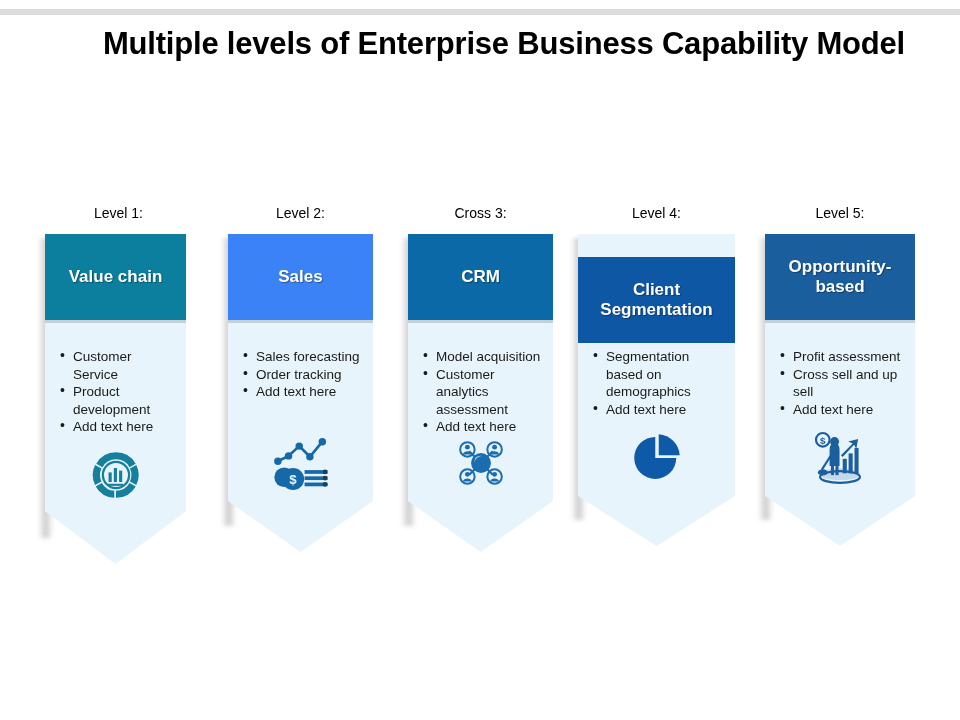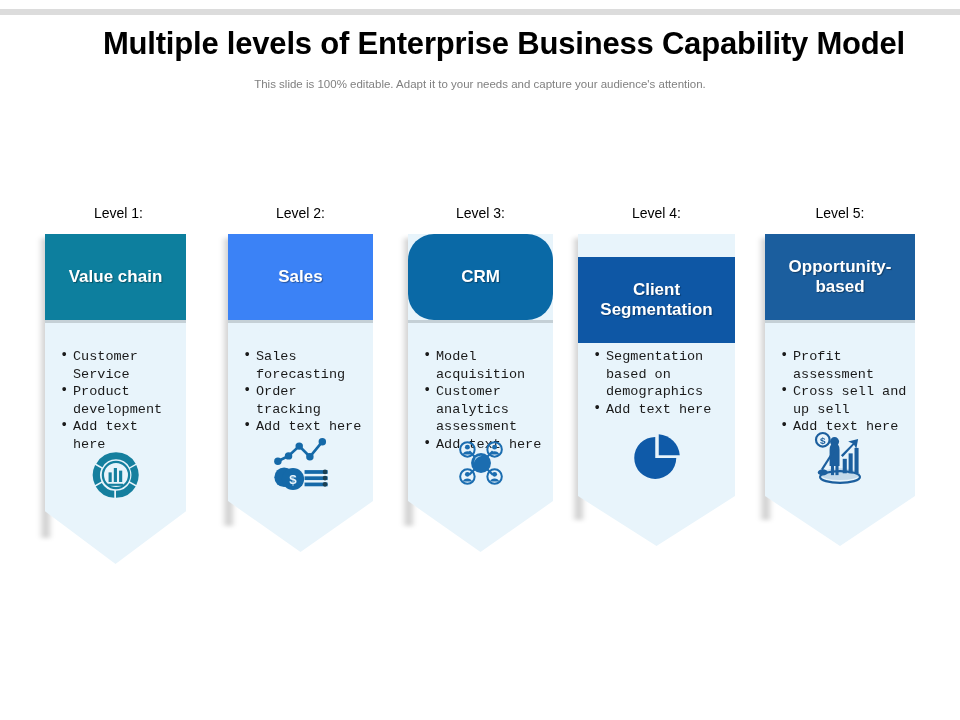--- a/index.html
+++ b/index.html
@@ -145,21 +145,21 @@
     margin: 0;
     padding: 0;
     list-style: none;
   }
   .bullets li {
     position: relative;
     padding-left: 14px;
     font-size: 13.5px;
     line-height: 17.5px;
     color: #1a1a1a;
-    font-family: Liberation Mono, monospace;
+    font-family: Liberation Sans, sans-serif;
     margin-bottom: 0px;
   }
   .bullets li::before {
     content: "\2022";
     position: absolute;
     left: 1px;
     top: -1px;
     font-size: 14px;
     color: #1a1a1a;
   }
@@ -178,21 +178,20 @@
   .icon-slot svg { display: block; }
 </style>
 </head>
 <body>
 
 <div class="slide">
 
   <div class="top-band"></div>
 
   <div class="title">Multiple levels of Enterprise Business Capability Model</div>
-  <div class="subtitle">This slide is 100% editable. Adapt it to your needs and capture your audience's attention.</div>
 
   <div class="columns" id="columns-root">
       <div class="col" style="left: 45px; width: 147px;">
         <div class="level-label">Level 1:</div>
         <div class="card" style="width:141px;height:330px;">
           <div class="card-shadow"></div>
           <div class="body-wrap"></div>
           <div class="curve">
             <svg viewBox="0 0 100 18" preserveAspectRatio="none">
               <path d="M0 0 L100 0 L100 5 Q50 16 0 5 Z" fill="#b9c4c9" opacity="0.75"></path>
@@ -262,31 +261,31 @@
           <rect x="40" y="54" width="26" height="4.2" stroke="none"></rect>
           <circle cx="63" cy="42" r="2.6" fill="#1a3f52" stroke="none"></circle>
           <circle cx="63" cy="49" r="2.6" fill="#1a3f52" stroke="none"></circle>
           <circle cx="63" cy="56" r="2.6" fill="#1a3f52" stroke="none"></circle>
         </g>
       </svg>
           </div>
         </div>
       </div>
       <div class="col" style="left: 408px; width: 145px;">
-        <div class="level-label">Level 3:</div>
+        <div class="level-label">Cross 3:</div>
         <div class="card" style="width:145px;height:318px;">
           <div class="card-shadow"></div>
           <div class="body-wrap"></div>
           <div class="curve">
             <svg viewBox="0 0 100 18" preserveAspectRatio="none">
               <path d="M0 0 L100 0 L100 5 Q50 16 0 5 Z" fill="#b9c4c9" opacity="0.75"></path>
               <path d="M0 3 L100 3 L100 7 Q50 18 0 7 Z" fill="#e8f4fb"></path>
             </svg>
           </div>
-          <div class="header" style="background:#0a69a6;border-radius:26px;">
+          <div class="header" style="background:#0a69a6;">
             <div class="header-title">CRM</div>
           </div>
           <ul class="bullets">
             <li>Model acquisition</li>
             <li>Customer analytics assessment</li>
             <li>Add text here</li>
           </ul>
           <div class="icon-slot">
             <svg width="60" height="58" viewBox="0 0 64 64" aria-hidden="true">
         <g stroke="#1b6db0" stroke-width="2.4" fill="none">

